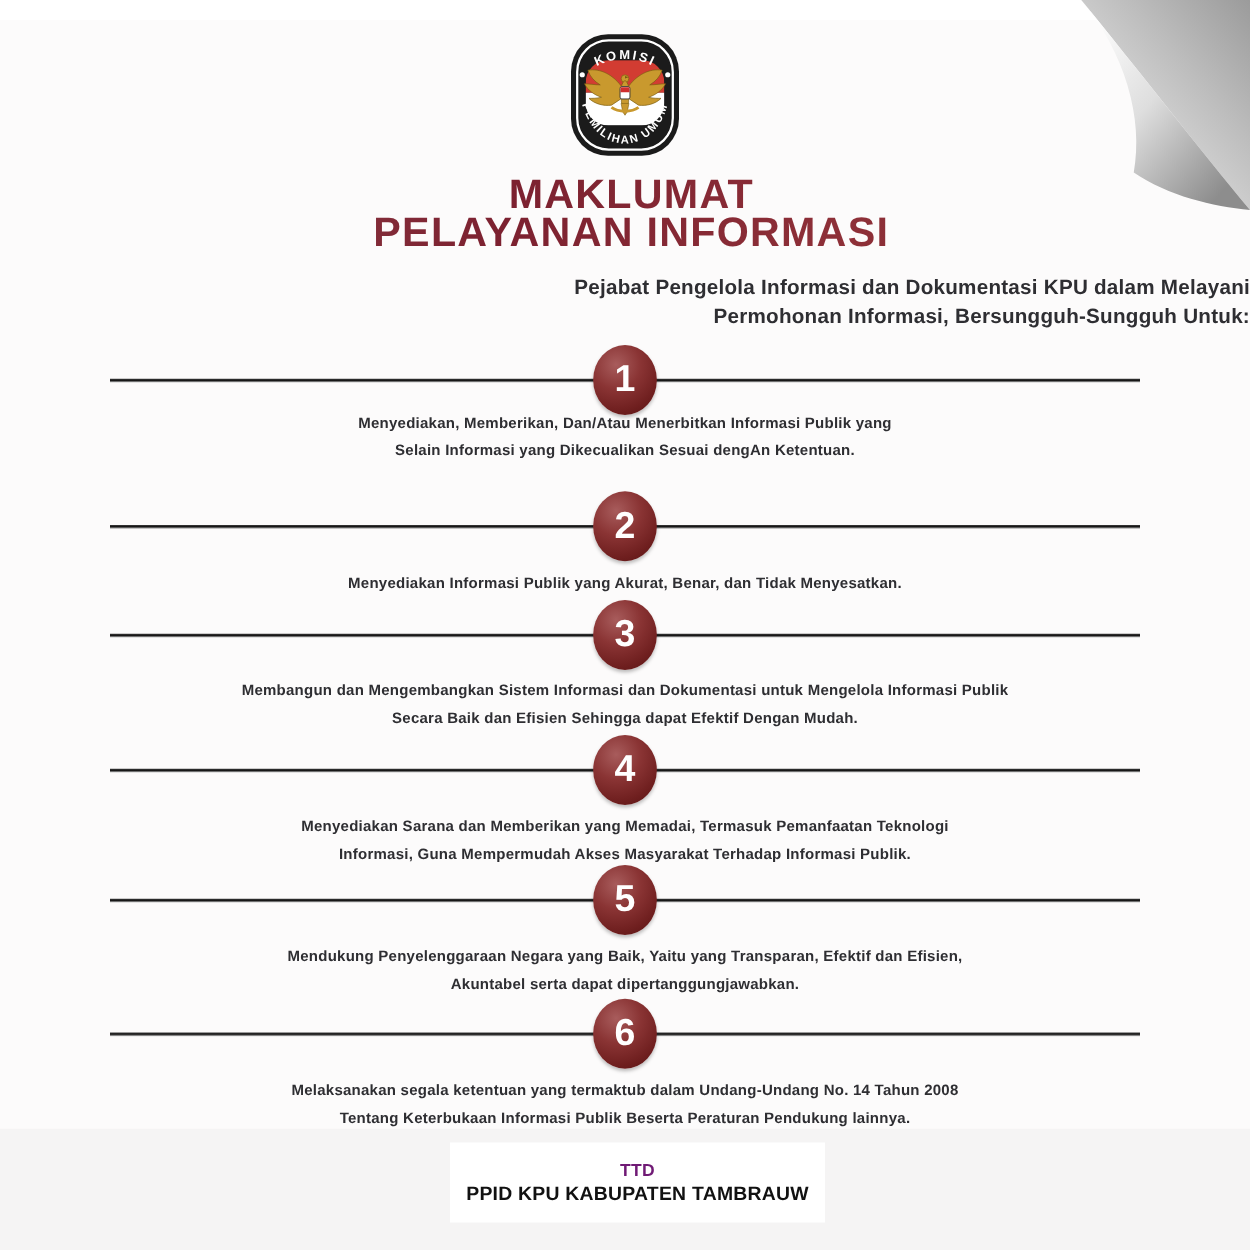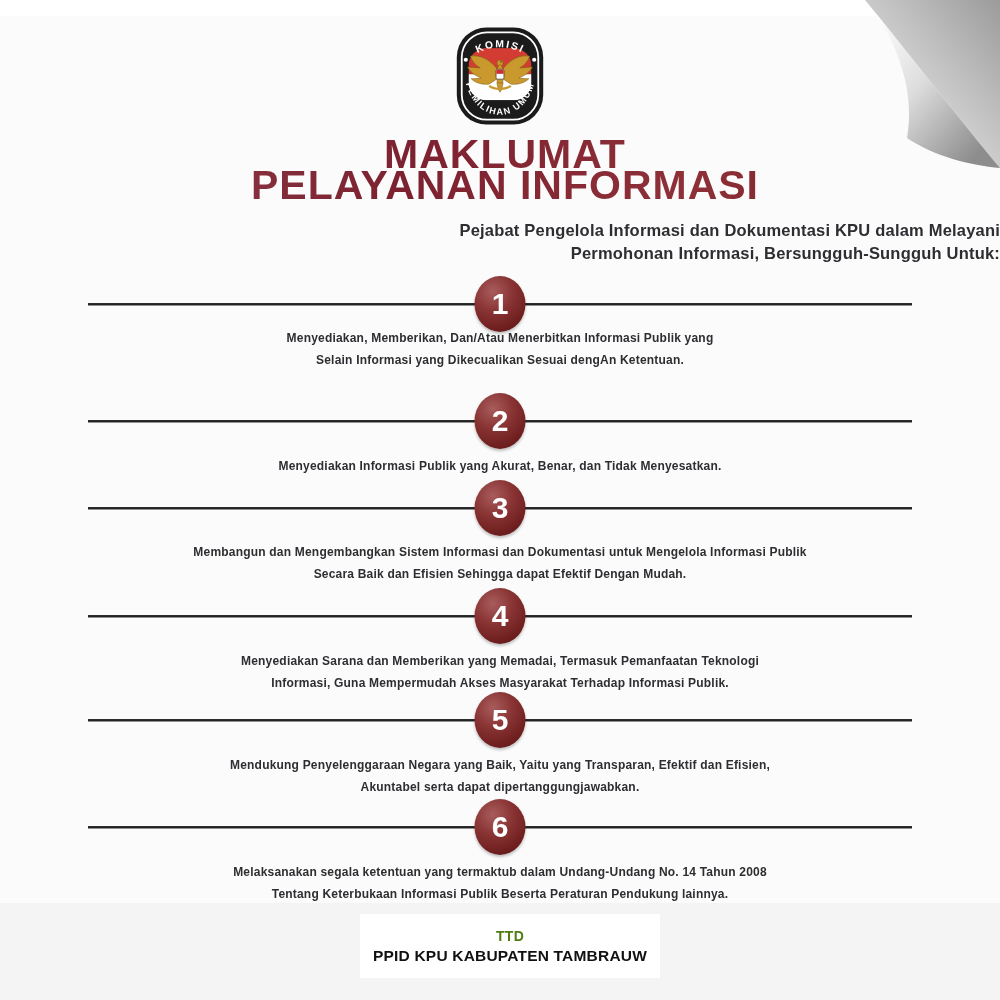--- a/index.html
+++ b/index.html
@@ -1,41 +1,41 @@
 <!DOCTYPE html>
 <html><head>
 <meta charset="utf-8">
 <style>
   html,body{margin:0;padding:0;}
   body{width:1000px;height:1000px;background:#ffffff;font-family:"Liberation Sans",sans-serif;overflow:hidden;}
   .poster{position:relative;width:1000px;height:1000px;background:#fcfbfb;}
   .top-strip{position:absolute;left:0;top:0;right:0;height:16px;background:#ffffff;}
   .logo-wrap{position:absolute;top:25px;left:50%;transform:translateX(-50%);width:90px;height:102px;}
   .title{position:absolute;top:139px;left:0;right:0;text-align:center;font-weight:bold;
-         font-size:41px;line-height:31px;letter-spacing:1px;
+         font-size:33px;line-height:31px;letter-spacing:1px;
          background:linear-gradient(105deg,#94494f 0%,#7c2130 40%,#8e3038 68%,#701b25 100%);
          -webkit-background-clip:text;background-clip:text;color:transparent;margin-left:10px;}
   .subtitle{position:absolute;top:219px;left:0;right:0;text-align:right;font-weight:bold;
             font-size:16.5px;line-height:23px;color:#2e2e32;letter-spacing:0.2px;}
   .divider{position:absolute;left:88px;right:88px;height:0;}
   .rule{position:absolute;left:0;right:0;top:-1px;height:3px;display:block;
         background:linear-gradient(180deg,#3d3d3d 0%,#121212 45%,#c9c9c9 100%);}
   .num-badge{position:absolute;left:50%;top:-28px;transform:translateX(-50%);
              width:51px;height:56px;border-radius:50%;
              background:radial-gradient(circle at 36% 28%,#a85c5c 0%,#8a3434 38%,#6f1f1f 72%,#551111 100%);
              color:#fff;font-weight:bold;font-size:30px;
              display:flex;align-items:center;justify-content:center;
              box-shadow:0 2px 3px rgba(0,0,0,0.25);}
   .item-text{position:absolute;left:0;right:0;text-align:center;font-weight:bold;
              color:#2e2e32;font-size:12px;line-height:22px;letter-spacing:0.2px;}
   .item-text .tline{white-space:nowrap;}
   .bottom-strip{position:absolute;left:0;top:903px;right:0;bottom:0;background:#f5f4f4;}
   .footer-box{position:absolute;left:360px;top:914px;width:300px;height:64px;background:#ffffff;
               display:flex;flex-direction:column;align-items:center;justify-content:center;gap:3px;}
-  .footer-ttd{font-weight:bold;font-size:14px;color:#4d7c0f;letter-spacing:0.3px;}
+  .footer-ttd{font-weight:bold;font-size:14px;color:#701a75;letter-spacing:0.3px;}
   .footer-org{font-weight:bold;font-size:15.5px;color:#111;letter-spacing:0.2px;white-space:nowrap;}
   .curl{position:absolute;top:0;right:0;width:180px;height:185px;}
 </style>
 </head>
 <body>
 
 <div class="poster">
   <div class="top-strip"></div>
 
   <div class="logo-wrap">

